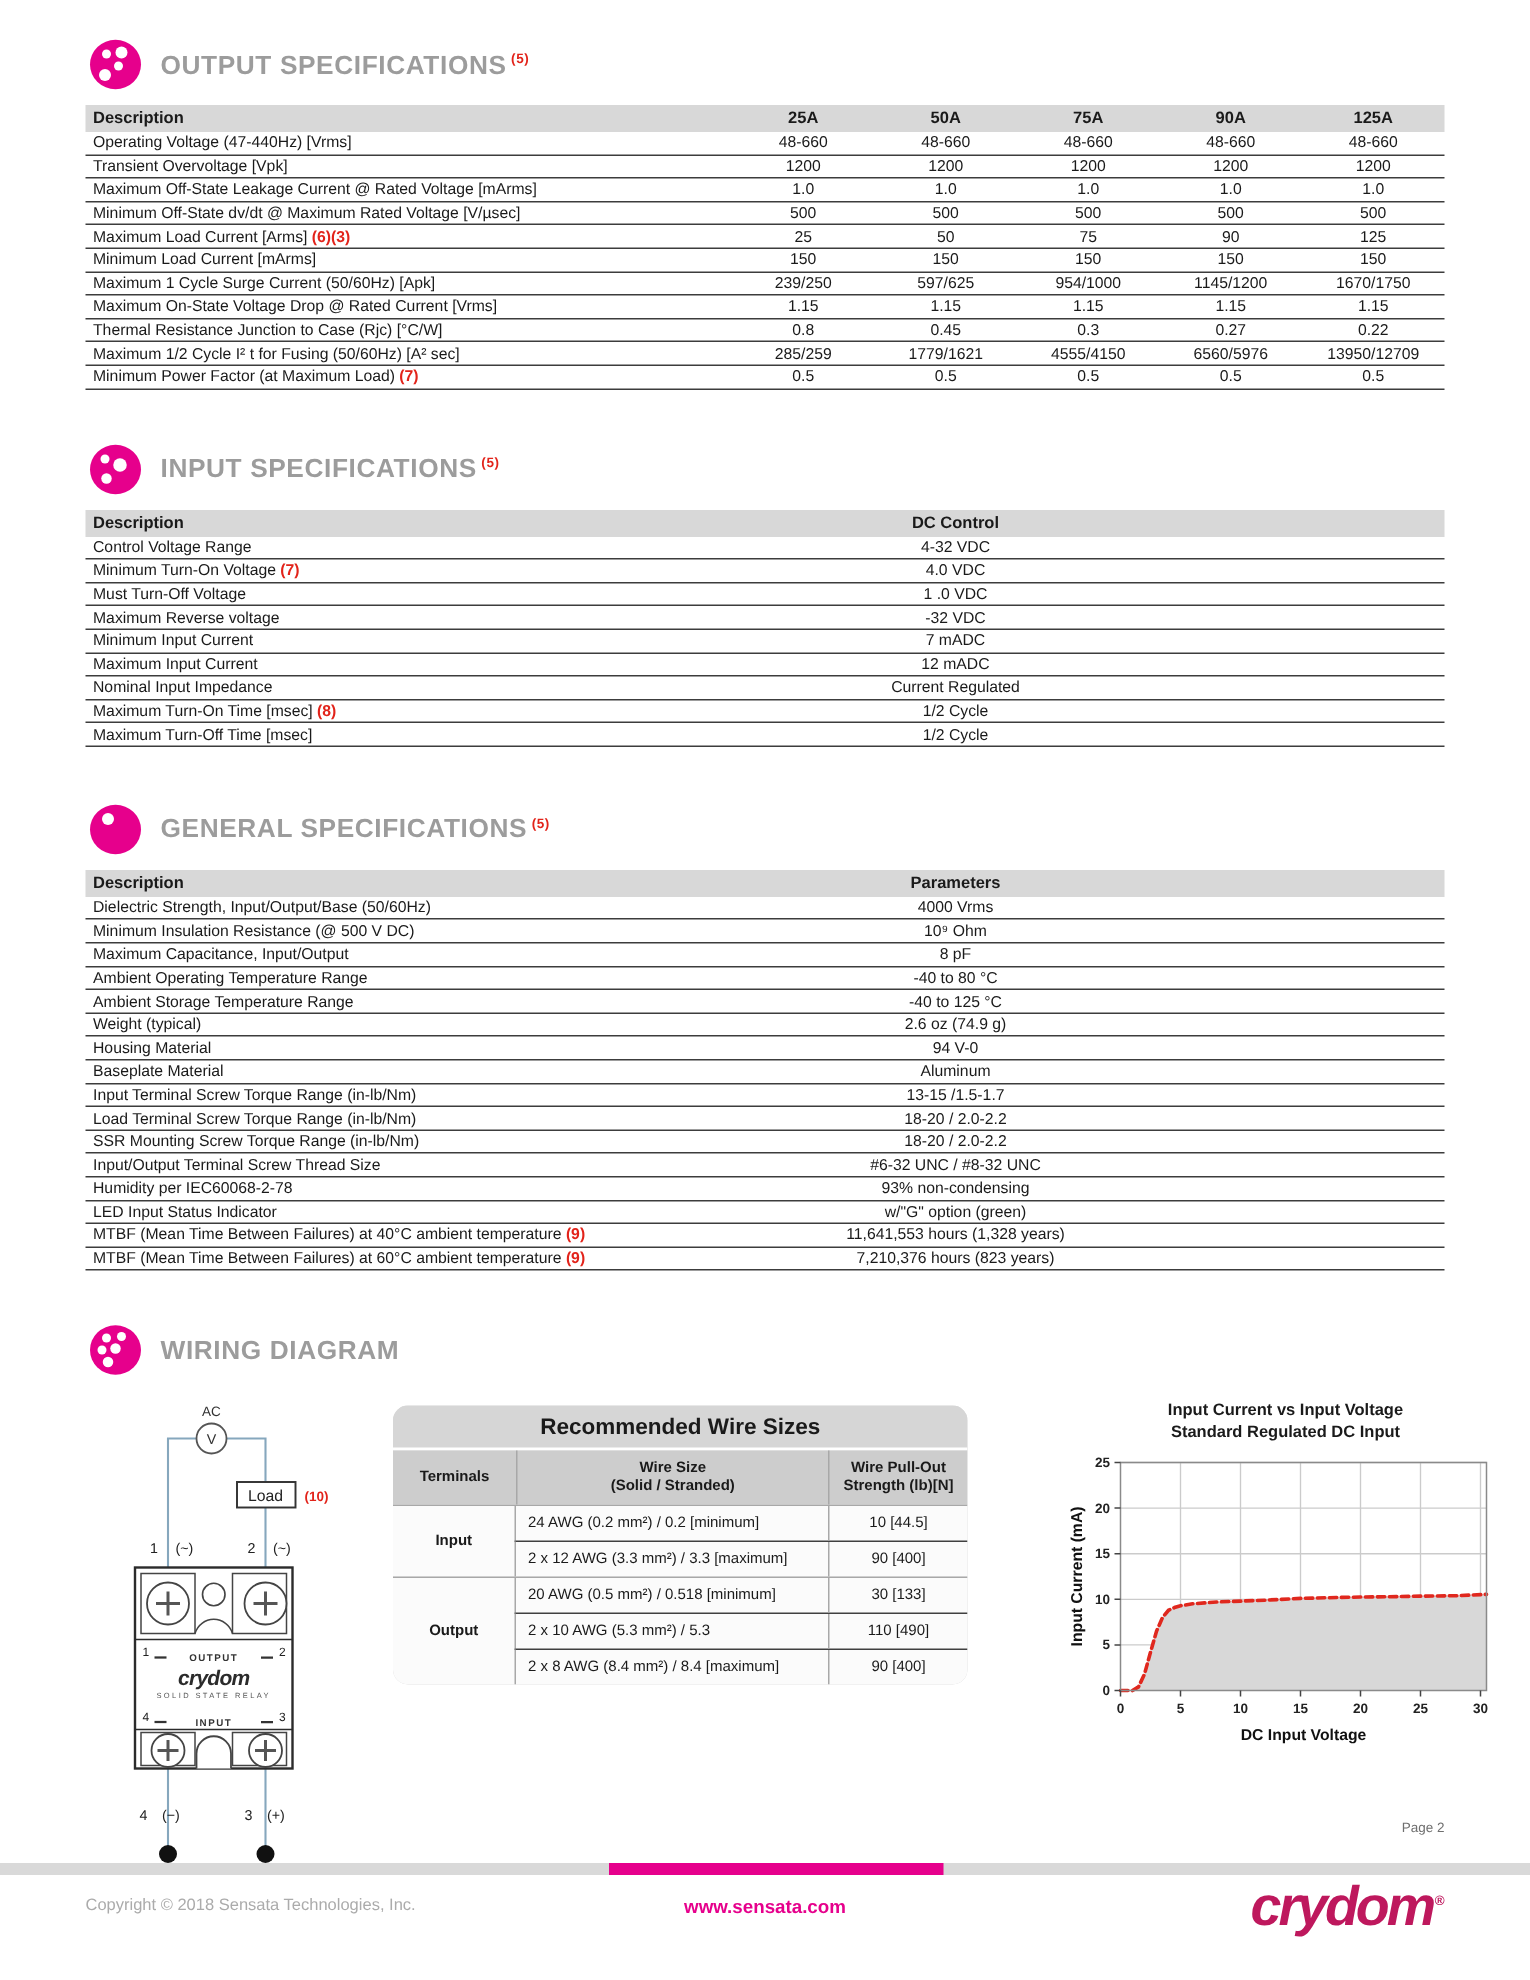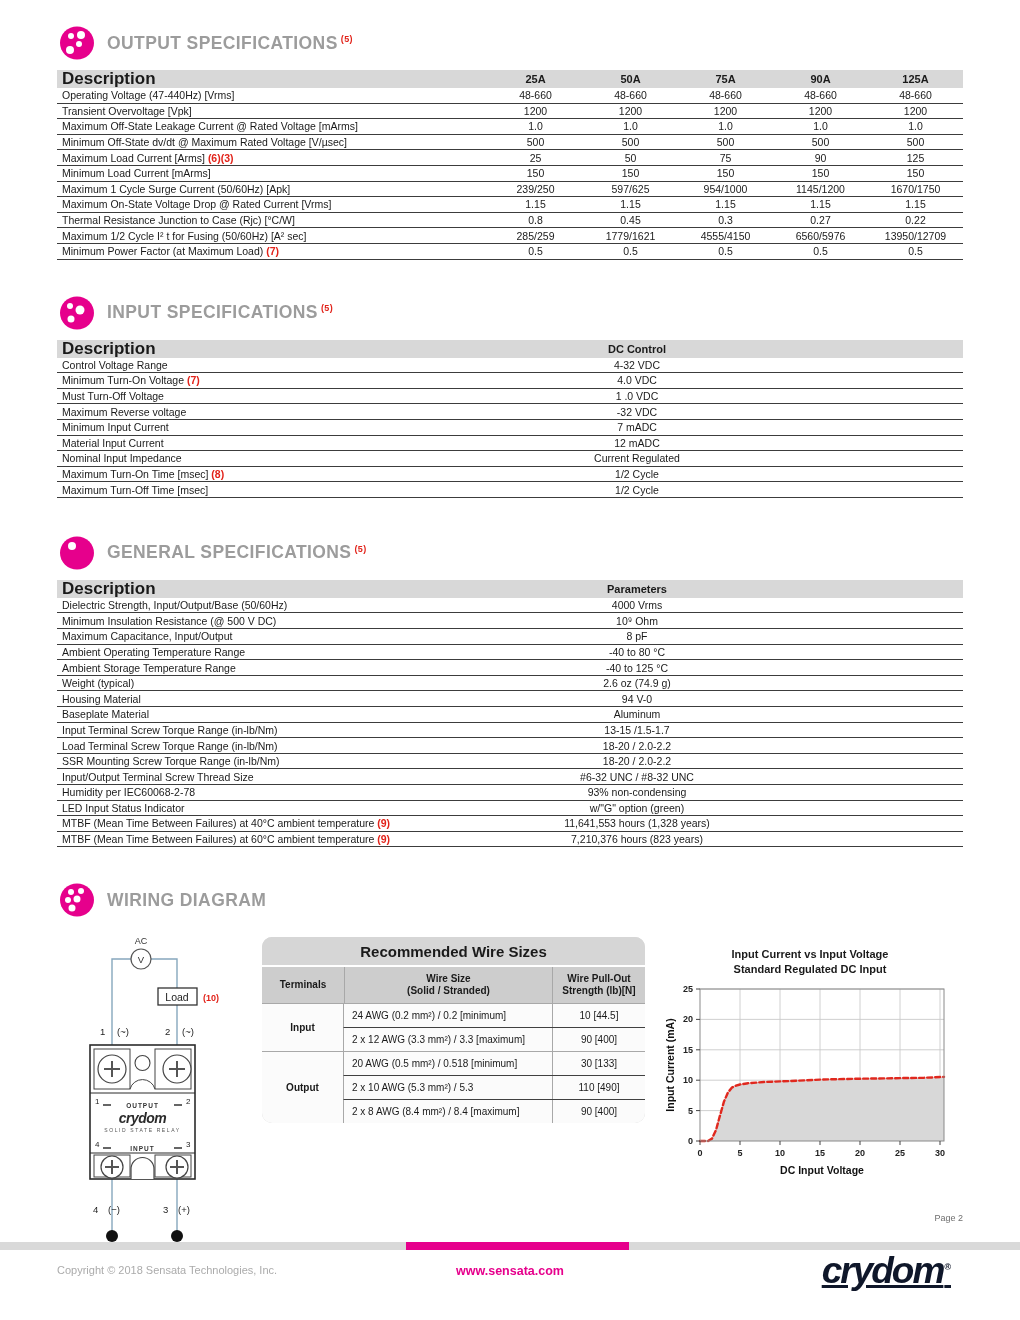--- a/index.html
+++ b/index.html
@@ -20,21 +20,21 @@
   .section{margin-top:28px;}
   .section:first-child{margin-top:26px;}
   
   .spec-table{width:906px;font-size:10.5px;}
   .thead{display:grid;background:var(--thead-bg,#d8d8d8);font-weight:bold;font-size:11px;
          height:18px;align-items:center;}
   .grid-out{grid-template-columns:1fr 95px 95px 95px 95px 95px;}
   .grid-kv{grid-template-columns:400px 360px 1fr;}
   .trow{display:grid;border-bottom:1px solid #3c3c3c;height:14.6px;align-items:center;}
   .cell.desc{padding-left:5px;text-align:left;white-space:nowrap;overflow:hidden;}
-  .thead .cell.desc{font-size:17px;}
+  .thead .cell.desc{font-size:11px;}
   .cell.val{text-align:center;white-space:nowrap;}
   .fnote{color:var(--fnote-red,#e2231a);font-weight:bold;}
   
   .wiring-wrap{position:relative;height:330px;margin-top:14px;}
   .relay-svg{position:absolute;left:13px;top:0;}
   svg text{font-family:"Liberation Sans", sans-serif;}
   
   .wt{position:absolute;left:205px;top:6px;width:383px;background:#e9e9e9;
       border-radius:10px;overflow:hidden;font-size:10px;box-shadow:0 0 0 1px #dcdcdc inset;}
   .wt-title{background:#d6d6d6;text-align:center;font-weight:bold;font-size:15px;
@@ -44,32 +44,32 @@
   .wt-head > div{padding:5px 2px;min-height:26px;display:flex;align-items:center;justify-content:center;line-height:1.25;}
   .wt-head > div + div{border-left:1px solid #a8a8a8;}
   .wt-group{display:flex;border-top:1px solid #a8a8a8;background:#fbfbfb;}
   .wt-term{width:82px;display:flex;align-items:center;justify-content:center;font-weight:bold;}
   .wt-rows{flex:1;}
   .wt-row{display:grid;grid-template-columns:208px 93px;border-left:1px solid #a8a8a8;}
   .wt-row + .wt-row{border-top:1px solid #404040;}
   .wt-row > div{padding:0 8px;height:23px;display:flex;align-items:center;}
   .wt-row > div:last-child{border-left:1px solid #a8a8a8;justify-content:center;}
   
-  .chart-block{position:absolute;left:607px;top:2px;width:292px;margin-top:14px;}
+  .chart-block{position:absolute;left:654px;top:2px;width:292px;}
   .chart-title,.chart-sub{text-align:center;font-weight:bold;font-size:11px;line-height:1.35;}
   
   .page-label{position:absolute;top:1213px;right:57px;font-size:9px;color:#6f6f6f;}
   .footer-bar{position:absolute;top:1242px;left:0;width:1020px;height:8px;background:#d9d9d9;}
   .footer-accent{position:absolute;top:0;left:406px;width:223px;height:8px;background:var(--magenta,#e6008c);}
   .footer-row{position:absolute;top:1256px;left:57px;width:906px;height:40px;}
   .copyright{position:absolute;left:0;top:8px;font-size:11px;color:#ababab;}
   .website{position:absolute;left:50%;transform:translateX(-50%);top:8px;font-size:12.5px;
            font-weight:bold;color:var(--magenta,#e6008c);text-decoration:none;text-align:center;}
-  .brand{position:absolute;right:12px;top:-6px;font-size:37px;font-weight:bold;font-style:italic;
-         color:#0f172a;letter-spacing:-2px;text-decoration:underline;}
+  .brand{position:absolute;right:0;top:-6px;font-size:37px;font-weight:bold;font-style:italic;
+         color:#be185d;letter-spacing:-2px;}
   .brand sup{font-size:9px;letter-spacing:0;margin-left:1px;}
 </style>
 </head>
 <body>
 
 <div class="content">
 
   <div class="section">
     <div class="sec-header">
       <svg class="sec-icon" width="36" height="34" viewBox="0 0 36 34">
@@ -219,21 +219,21 @@
             <div class="cell desc">Maximum  Reverse voltage</div>
             <div class="cell val">-32 VDC</div>
             <div></div>
           </div>
           <div class="trow grid-kv">
             <div class="cell desc">Minimum Input Current</div>
             <div class="cell val">7 mADC</div>
             <div></div>
           </div>
           <div class="trow grid-kv">
-            <div class="cell desc">Material Input Current</div>
+            <div class="cell desc">Maximum Input Current</div>
             <div class="cell val">12 mADC</div>
             <div></div>
           </div>
           <div class="trow grid-kv">
             <div class="cell desc">Nominal Input Impedance</div>
             <div class="cell val">Current Regulated</div>
             <div></div>
           </div>
           <div class="trow grid-kv">
             <div class="cell desc">Maximum Turn-On Time  [msec] <span class="fnote">(8)</span></div>

